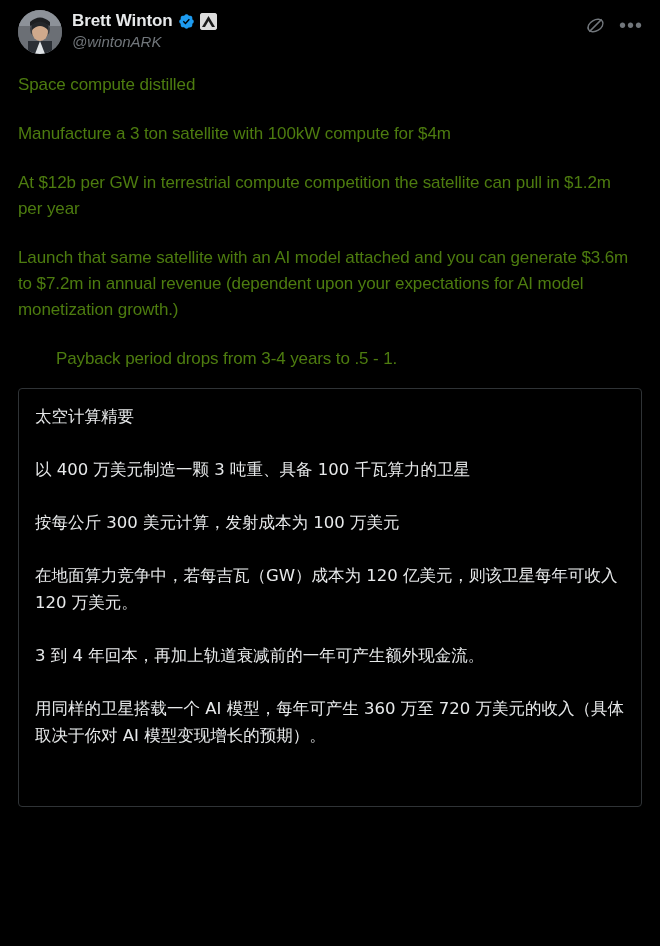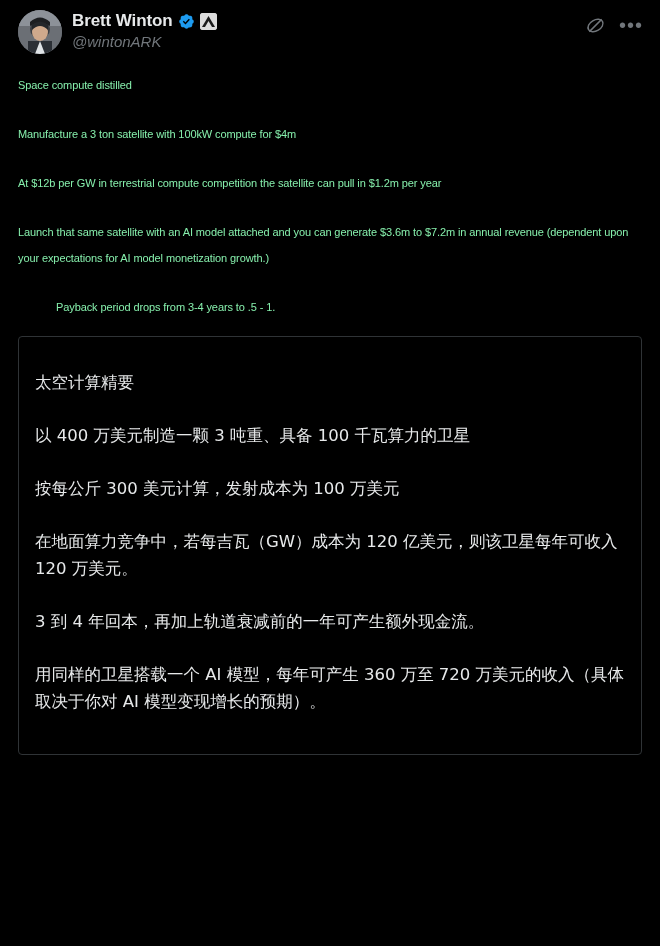--- a/index.html
+++ b/index.html
@@ -101,44 +101,44 @@
   .dots {
     font-size: 20px;
     line-height: 14px;
     letter-spacing: 1px;
     color: #71767b;
   }
   .body {
     margin-top: 14px;
   }
   .para {
-    font-size: 11px;
+    font-size: 17px;
     line-height: 26px;
-    color: #86efac;
+    color: #4d7c0f;
     margin: 0 0 23px 0;
     letter-spacing: -0.1px;
     max-width: 618px;
   }
   .para.last { margin-bottom: 16px; margin-left: 38px; }
   .quoted {
     border: 1px solid #2f3336;
     border-radius: 4px;
     padding: 14px 16px 10px 16px;
     margin-top: 4px;
     box-sizing: border-box;
     width: 624px;
     position: relative;
     overflow: hidden;
     height: 419px;
   }
   .cn {
     font-size: 16.5px;
     line-height: 27px;
     color: #e7e9ea;
-    margin: 18px 0 26px 0;
+    margin: 0 0 26px 0;
     font-family: "DejaVu Sans", "Liberation Sans", sans-serif;
   }
   .cn.first { margin-bottom: 26px; }
 </style>
 </head>
 <body>
 
 <div class="post">
 
   <div class="header">

